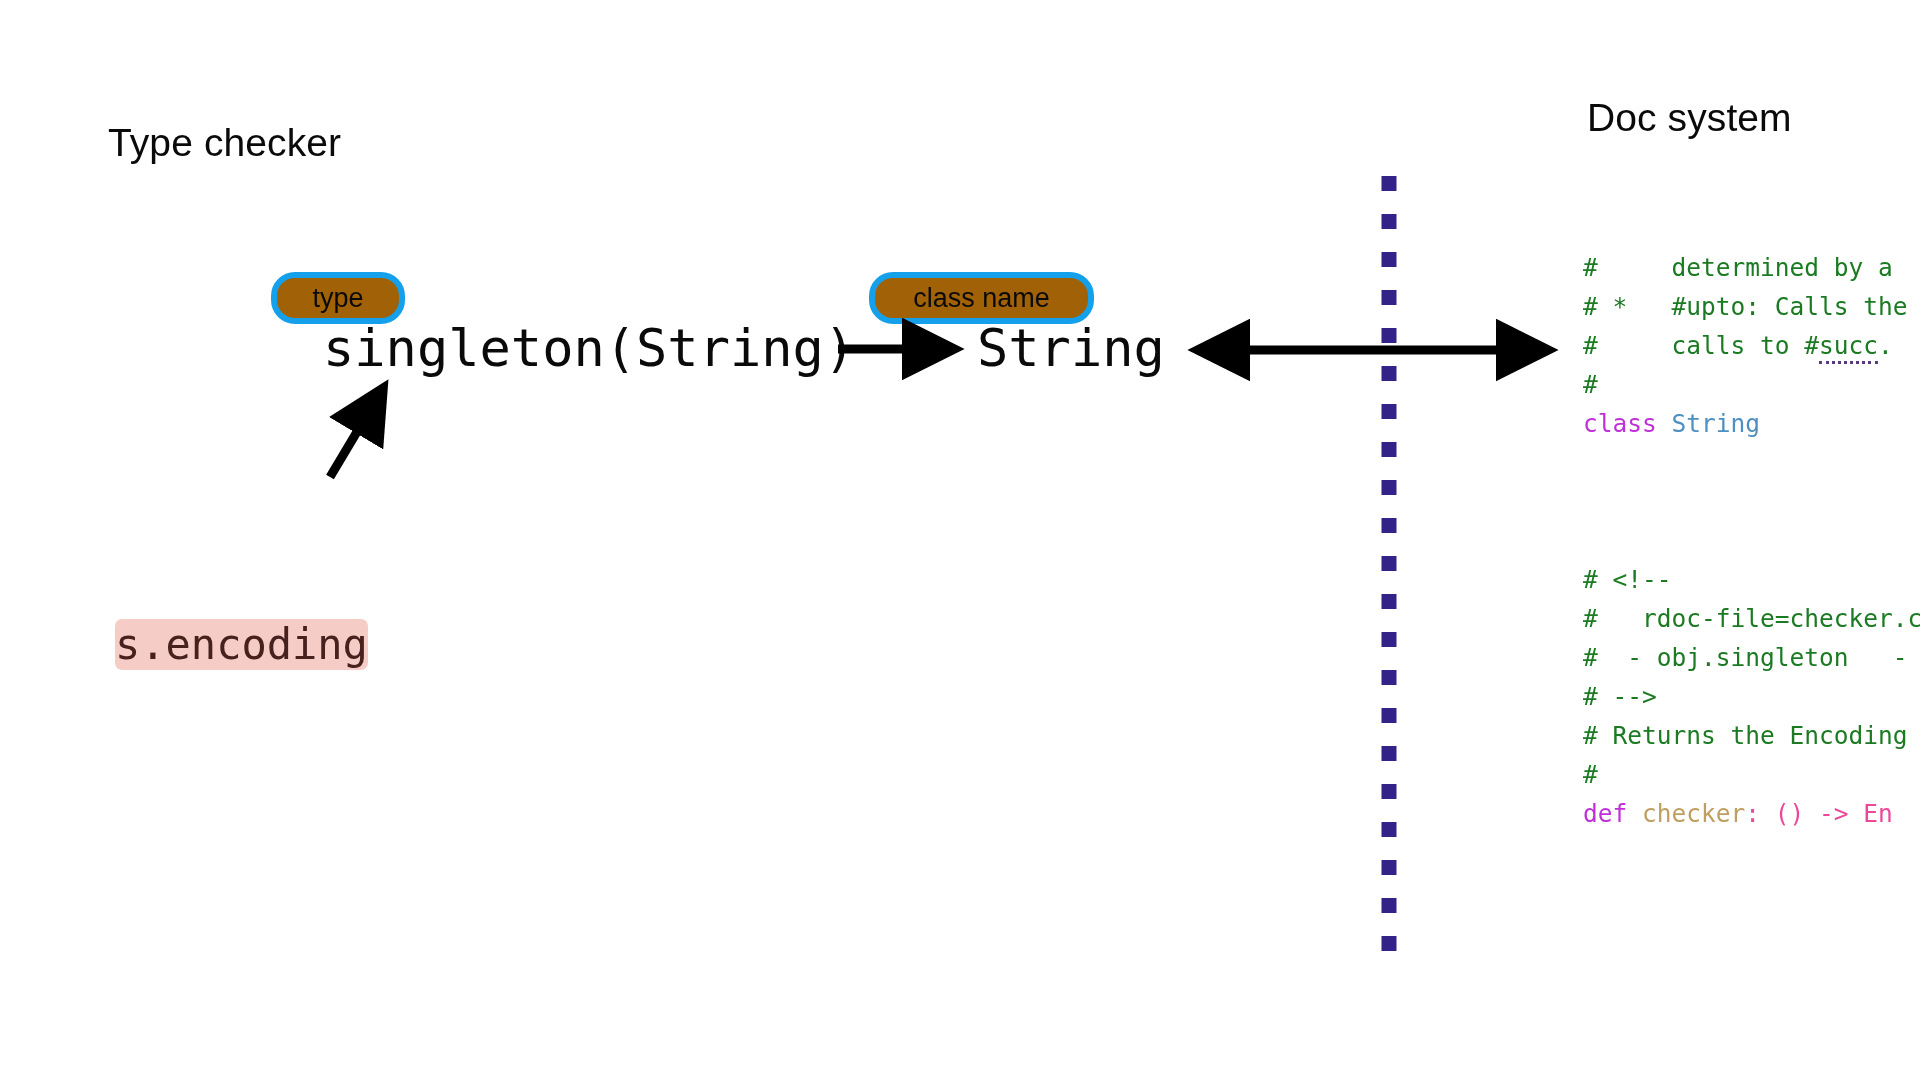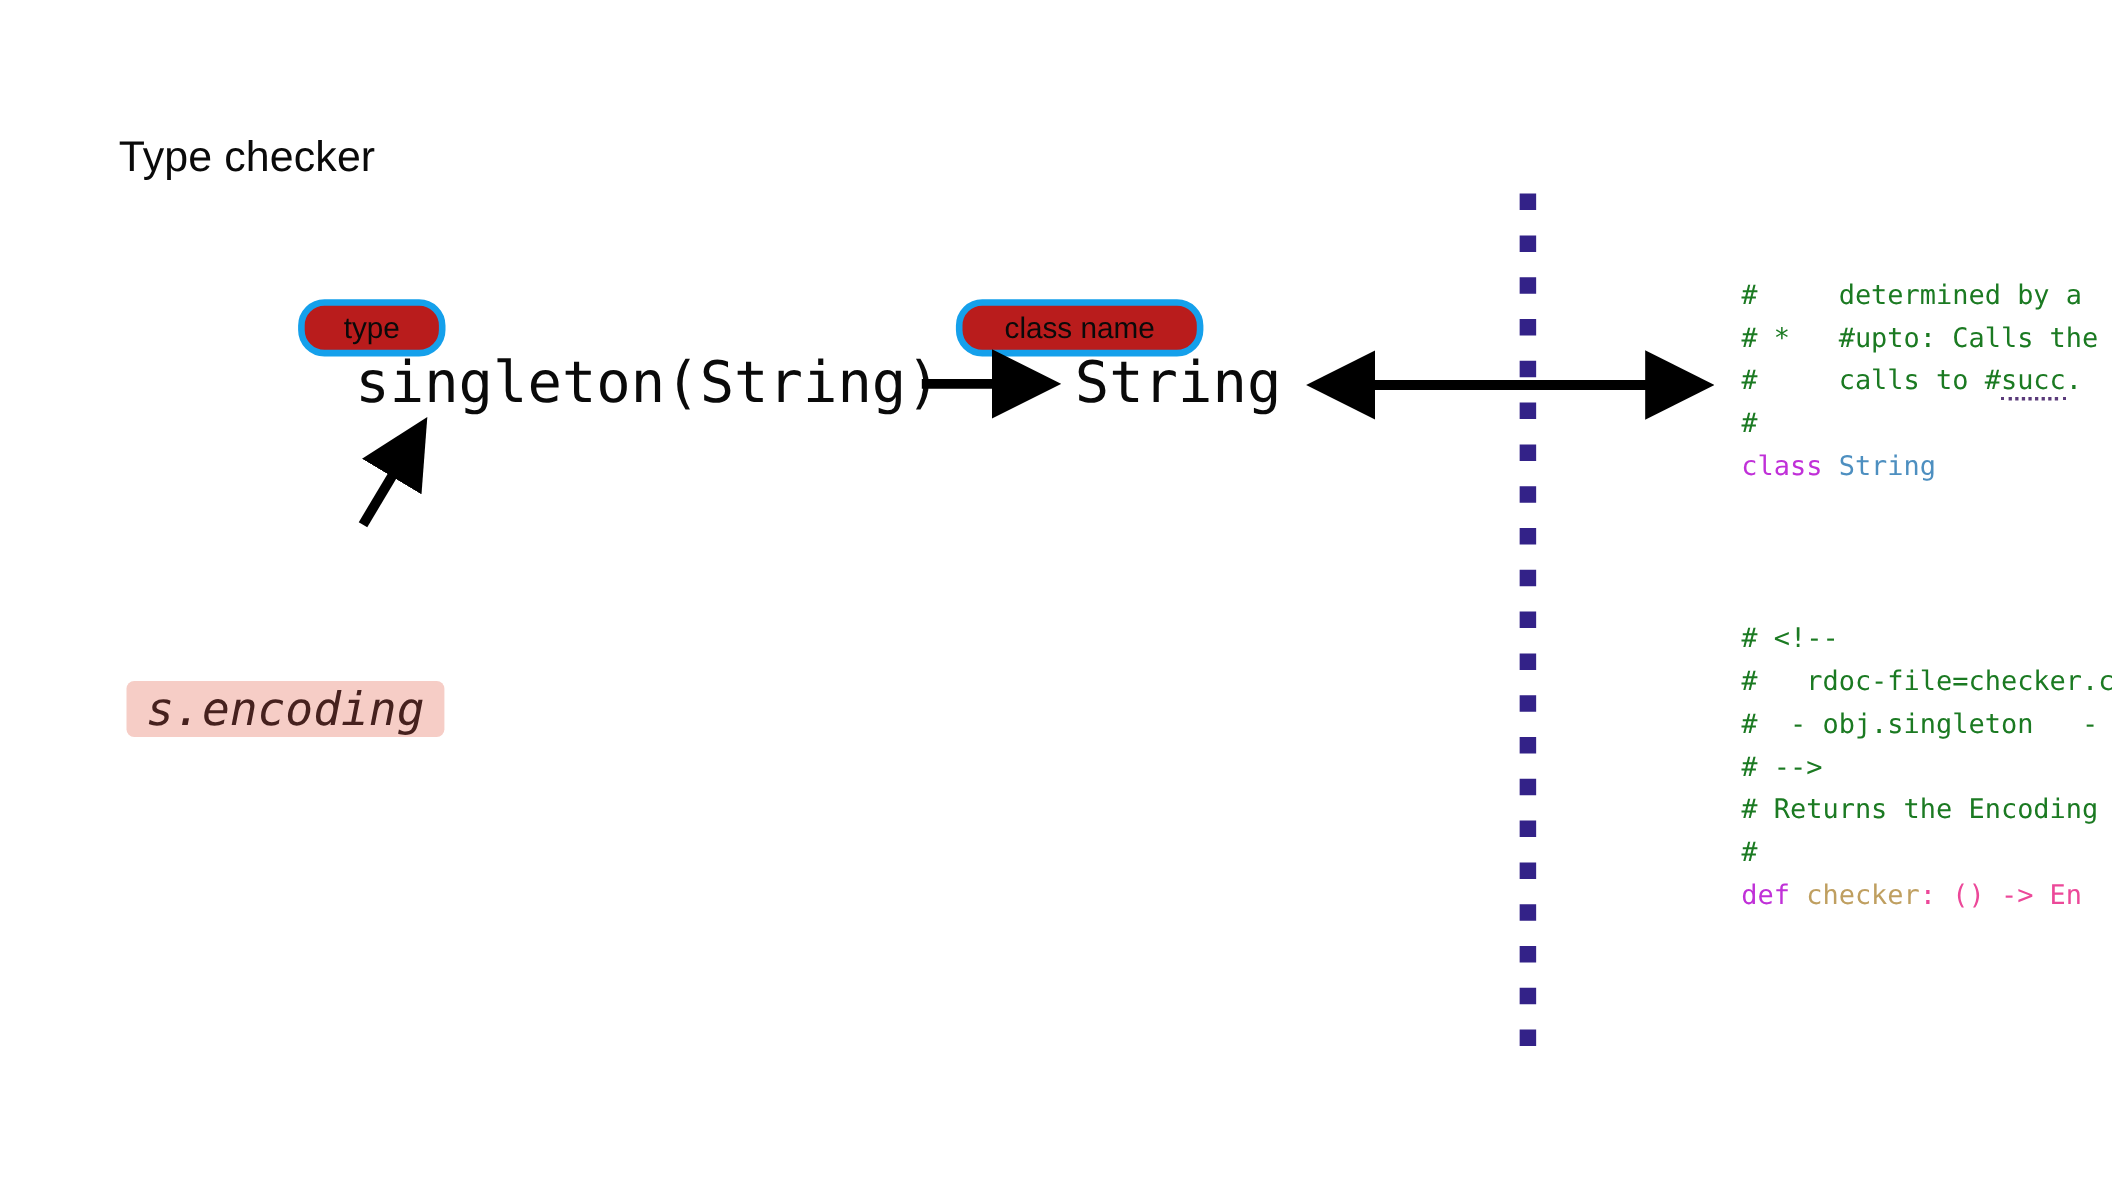--- a/index.html
+++ b/index.html
@@ -33,21 +33,21 @@
     white-space: nowrap;
     letter-spacing: 0.1px;
   }
   #title-type-checker { left: 108px; top: 121px; }
   #title-doc-system  { left: 1587px; top: 96px; }
 
   
   .badge {
     position: absolute;
     box-sizing: border-box;
-    background: #b91c1c;
+    background: #a16207;
     border: 6px solid #15a0eb;
     border-radius: 24px;
     color: #0a0a0a;
     font-family: "Liberation Sans", sans-serif;
     font-weight: 400;
     display: flex;
     align-items: center;
     justify-content: center;
     white-space: nowrap;
   }
@@ -89,22 +89,21 @@
   .hl-blue {
     background: #b3ddf2;
     color: #173b4c;
     border-radius: 7px;
     padding: 1px 2px;
   }
   .hl-pink {
     background: #f6cdc6;
     color: #46211e;
     border-radius: 7px;
-    padding: 1px 18px;
-    font-style: italic;
+    padding: 1px 0;
   }
 
   
   #overlay {
     position: absolute;
     left: 0; top: 0;
     width: 1920px; height: 1080px;
     pointer-events: none;
   }
 
@@ -137,20 +136,21 @@
     padding-bottom: 1px;
   }
 </style>
 </head>
 <body>
 
 <div class="stage">
 
   <div class="section-title" id="title-type-checker">Type checker</div>
 
+  <div class="section-title" id="title-doc-system">Doc system</div>
 
   <div class="badge" id="badge-type">type</div>
 
   <div class="badge" id="badge-class-name">class name</div>
 
   <div class="mono-big" id="type-expression">singleton(String)</div>
 
   <div class="mono-big" id="class-name-text">String</div>
 
   <div class="code-block">

